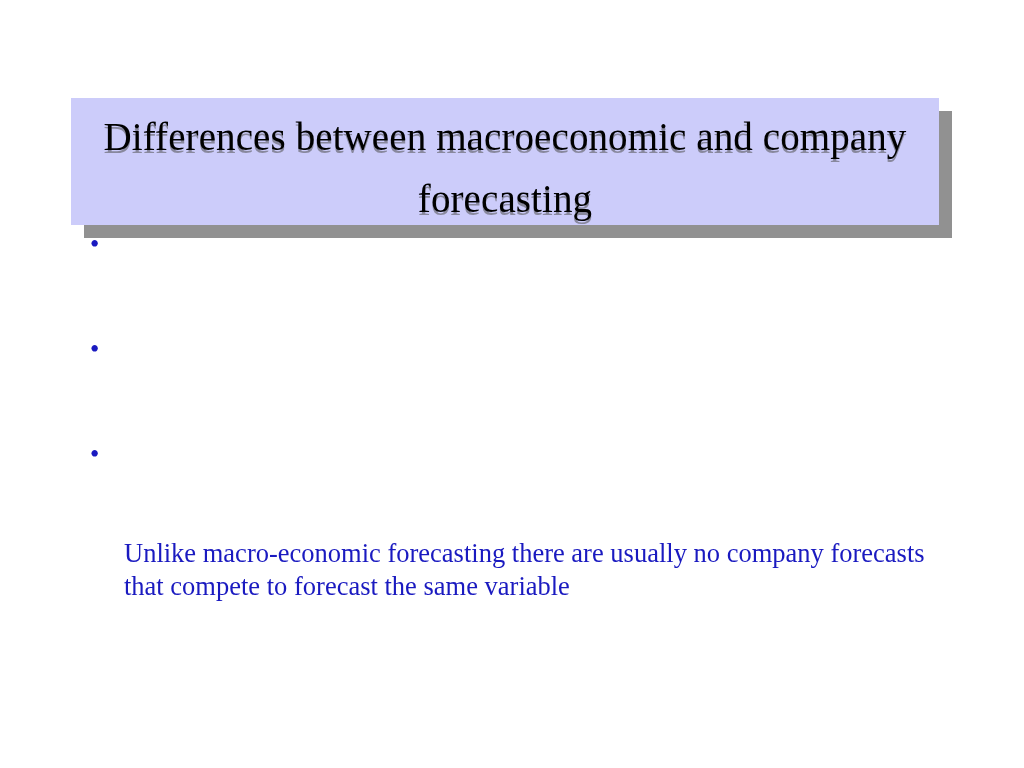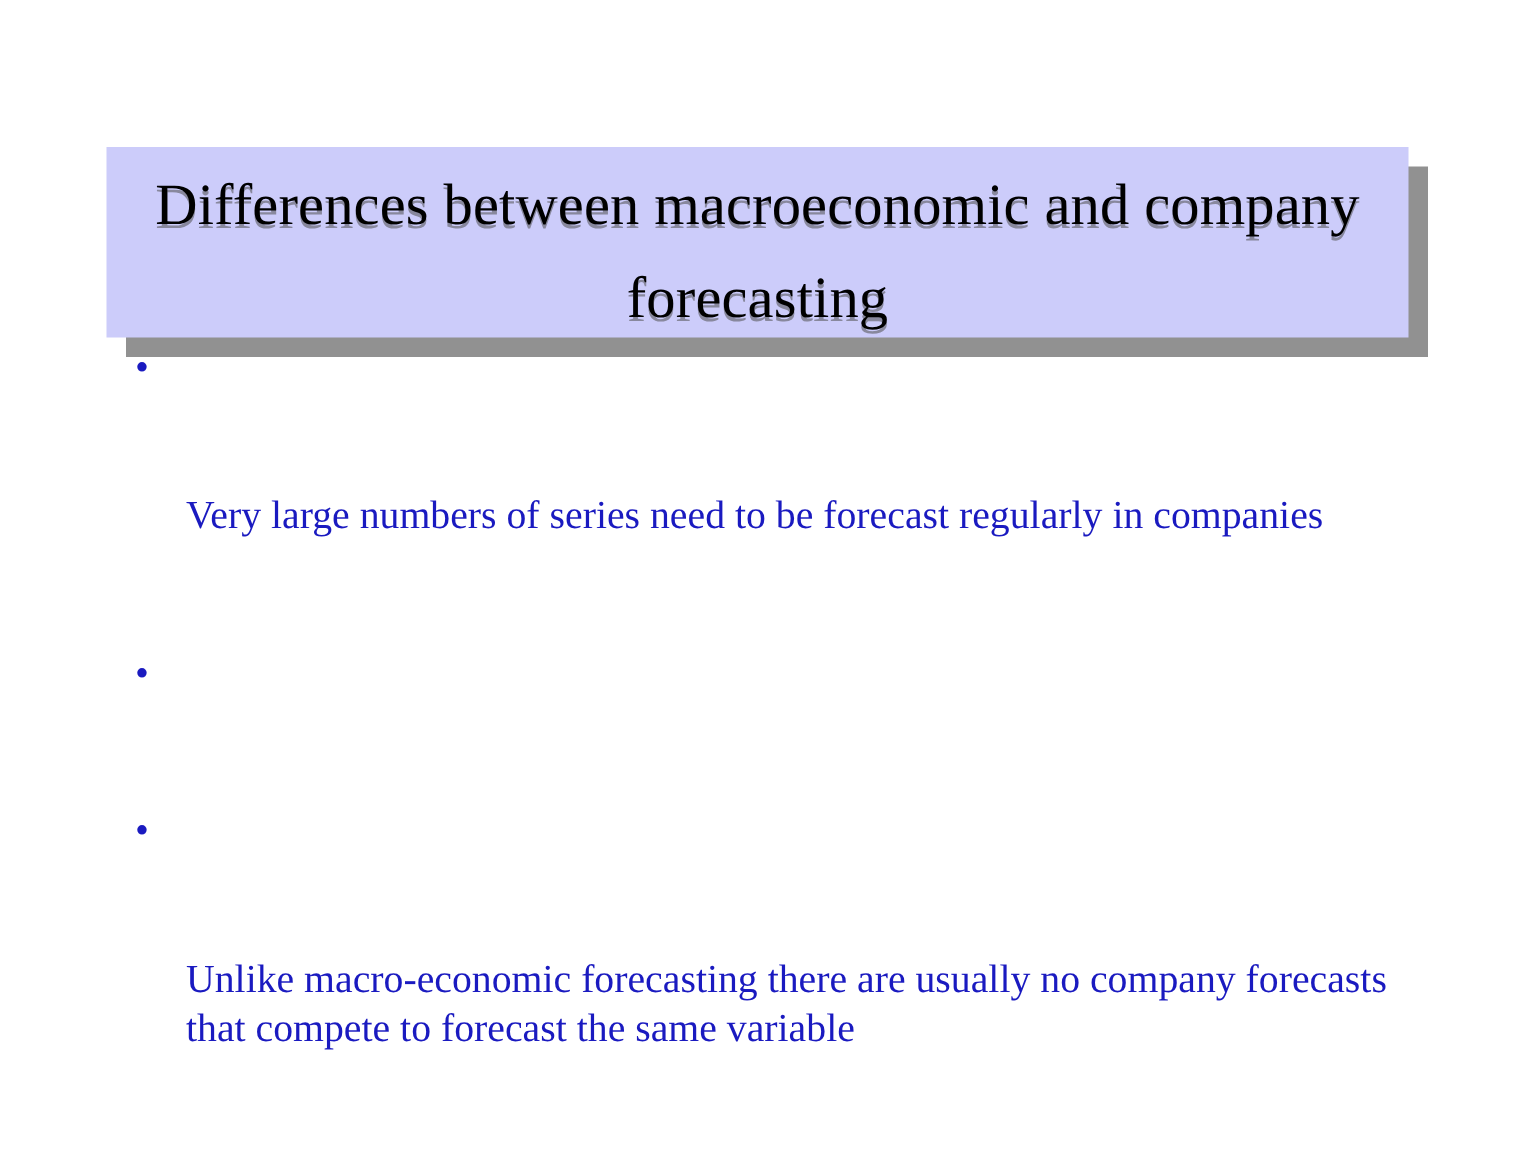--- a/index.html
+++ b/index.html
@@ -124,21 +124,20 @@
     <div class="title-shadow"></div>
     <div class="title-box">
       <div class="title-ghost">Differences between macroeconomic and company forecasting</div>
       <div class="title-text">Differences between macroeconomic and company forecasting</div>
     </div>
   </div>
 
   <ul class="body-list">
     <li class="bullet-item">
       <span class="bullet-marker">•</span>
-      <span class="bullet-text">Very large numbers of series need to be forecast regularly in companies</span>
     </li>
     <li class="bullet-item">
       <span class="bullet-marker">•</span>
     </li>
     <li class="bullet-item">
       <span class="bullet-marker">•</span>
       <span class="bullet-text">Unlike macro-economic forecasting there are usually no company forecasts  that compete to forecast the same variable</span>
     </li>
 
   </ul>

